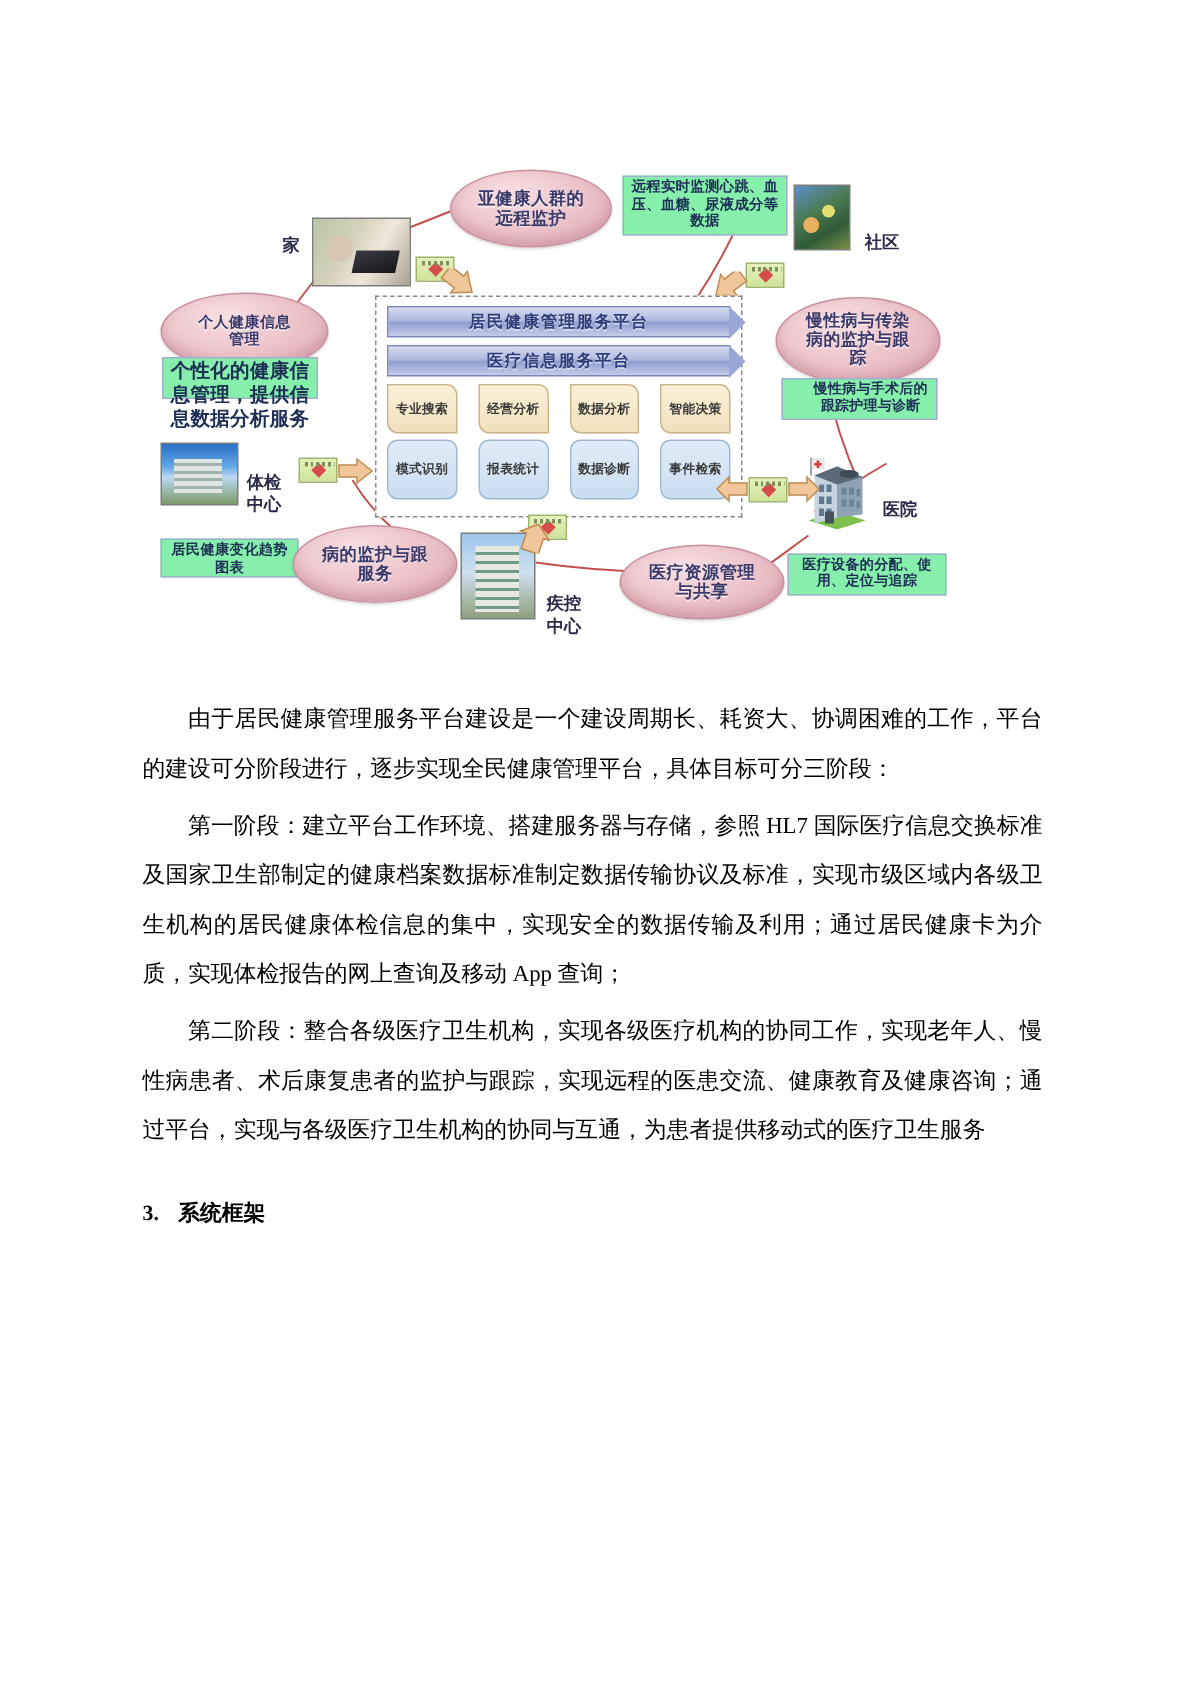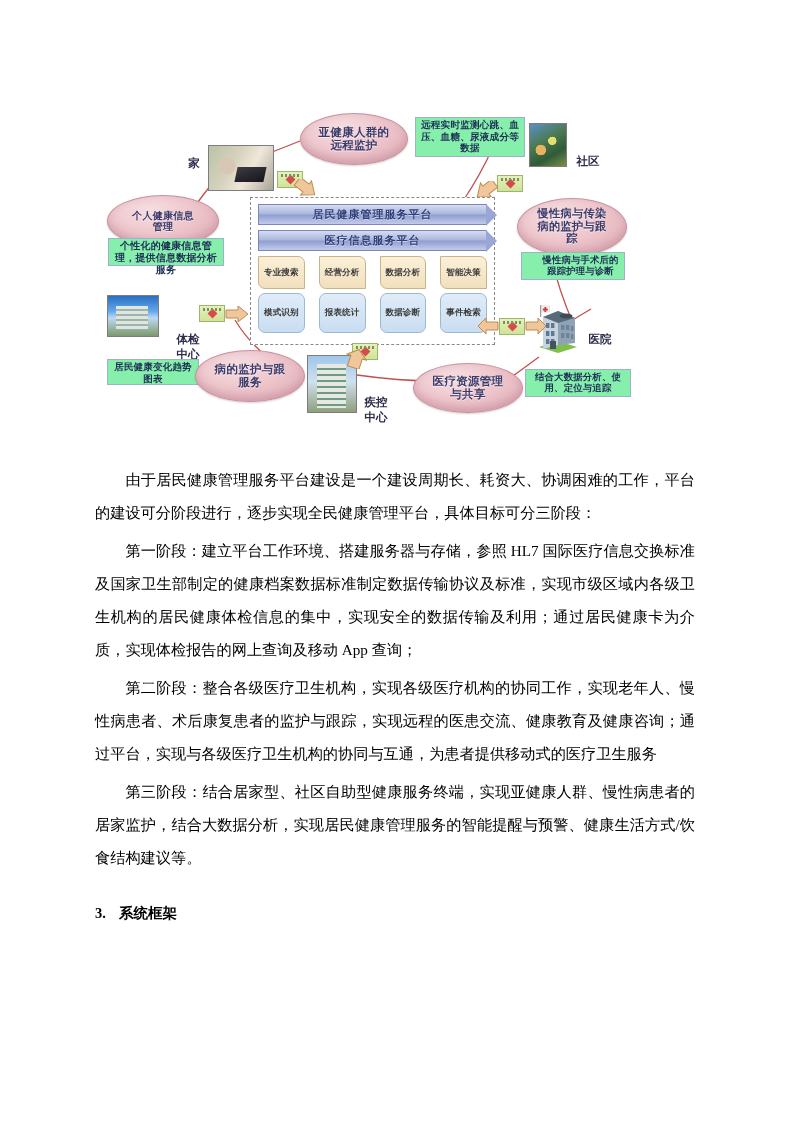--- a/index.html
+++ b/index.html
@@ -305,26 +305,26 @@
 
     <div class="chip" style="left:402px; top:70px;"></div>
     <svg class="arrow" style="left:378px; top:76px; width:26px; height:22px;" viewBox="0 0 26 22">
       <path d="M24,4 L13,4 L13,0 L2,9 L13,18 L13,14 L24,14 Z" fill="#f0c79a" stroke="#c08a4e" stroke-width="1" transform="rotate(-38 13 9)"></path>
     </svg>
 
     <div class="ellipse" style="left:12px; top:90px; width:112px; height:52px; font-size:10px;">
       <span style="white-space:pre-line;">个人健康信息
 管理</span>
     </div>
-    <div class="capbox" style="left:13px; top:133px; width:116px; height:28px; font-size:10px;">
+    <div class="capbox" style="left:13px; top:133px; width:104px; height:28px; font-size:13px;">
       <span>个性化的健康信息管理，提供信息数据分析服务</span>
     </div>
 
     <div class="photo photo-hospital-blue" style="left:12px; top:190px; width:52px; height:42px;"></div>
-    <div class="dlabel" style="left:66px; top:213px; width:30px; font-size:11.5px; white-space:pre-line; line-height:1.25;margin-left:12px;">
+    <div class="dlabel" style="left:66px; top:195px; width:30px; font-size:11.5px; white-space:pre-line; line-height:1.25;">
       <span>体检
 中心</span>
     </div>
     <div class="chip" style="left:104px; top:200px;"></div>
     <svg class="arrow" style="left:130px; top:200px; width:24px; height:18px;" viewBox="0 0 24 18">
       <path d="M1,5 L13,5 L13,1 L23,9 L13,17 L13,13 L1,13 Z" fill="#f0c79a" stroke="#c08a4e" stroke-width="1"></path>
     </svg>
 
     <div class="platform">
       <div class="banner">
@@ -427,28 +427,27 @@
     <div class="chip" style="left:257px; top:238px;"></div>
     <svg class="arrow" style="left:250px; top:244px; width:22px; height:20px;" viewBox="0 0 22 20">
       <path d="M5,19 L5,8 L1,8 L11,0 L21,8 L17,8 L17,19 Z" fill="#f0c79a" stroke="#c08a4e" stroke-width="1" transform="rotate(18 11 10)"></path>
     </svg>
 
     <div class="ellipse" style="left:318px; top:258px; width:110px; height:50px; font-size:11.5px;">
       <span style="white-space:pre-line;">医疗资源管理
 与共享</span>
     </div>
     <div class="capbox" style="left:430px; top:264px; width:106px; height:28px; font-size:9.4px;">
-      <span>结合大数据分析、使用、定位与追踪</span>
+      <span>医疗设备的分配、使用、定位与追踪</span>
     </div>
   </div>
 
   <div class="body-text">
     <p class="para">由于居民健康管理服务平台建设是一个建设周期长、耗资大、协调困难的工作，平台的建设可分阶段进行，逐步实现全民健康管理平台，具体目标可分三阶段：</p>
     <p class="para">第一阶段：建立平台工作环境、搭建服务器与存储，参照 HL7 国际医疗信息交换标准及国家卫生部制定的健康档案数据标准制定数据传输协议及标准，实现市级区域内各级卫生机构的居民健康体检信息的集中，实现安全的数据传输及利用；通过居民健康卡为介质，实现体检报告的网上查询及移动 App 查询；</p>
     <p class="para">第二阶段：整合各级医疗卫生机构，实现各级医疗机构的协同工作，实现老年人、慢性病患者、术后康复患者的监护与跟踪，实现远程的医患交流、健康教育及健康咨询；通过平台，实现与各级医疗卫生机构的协同与互通，为患者提供移动式的医疗卫生服务</p>
-    <p class="para">第三阶段：结合居家型、社区自助型健康服务终端，实现亚健康人群、慢性病患者的居家监护，结合大数据分析，实现居民健康管理服务的智能提醒与预警、健康生活方式/饮食结构建议等。</p>
 
     <h3 class="heading">
       <span class="num">3.</span><span>系统框架</span>
     </h3>
   </div>
 
 </div>
 
 </body></html>

